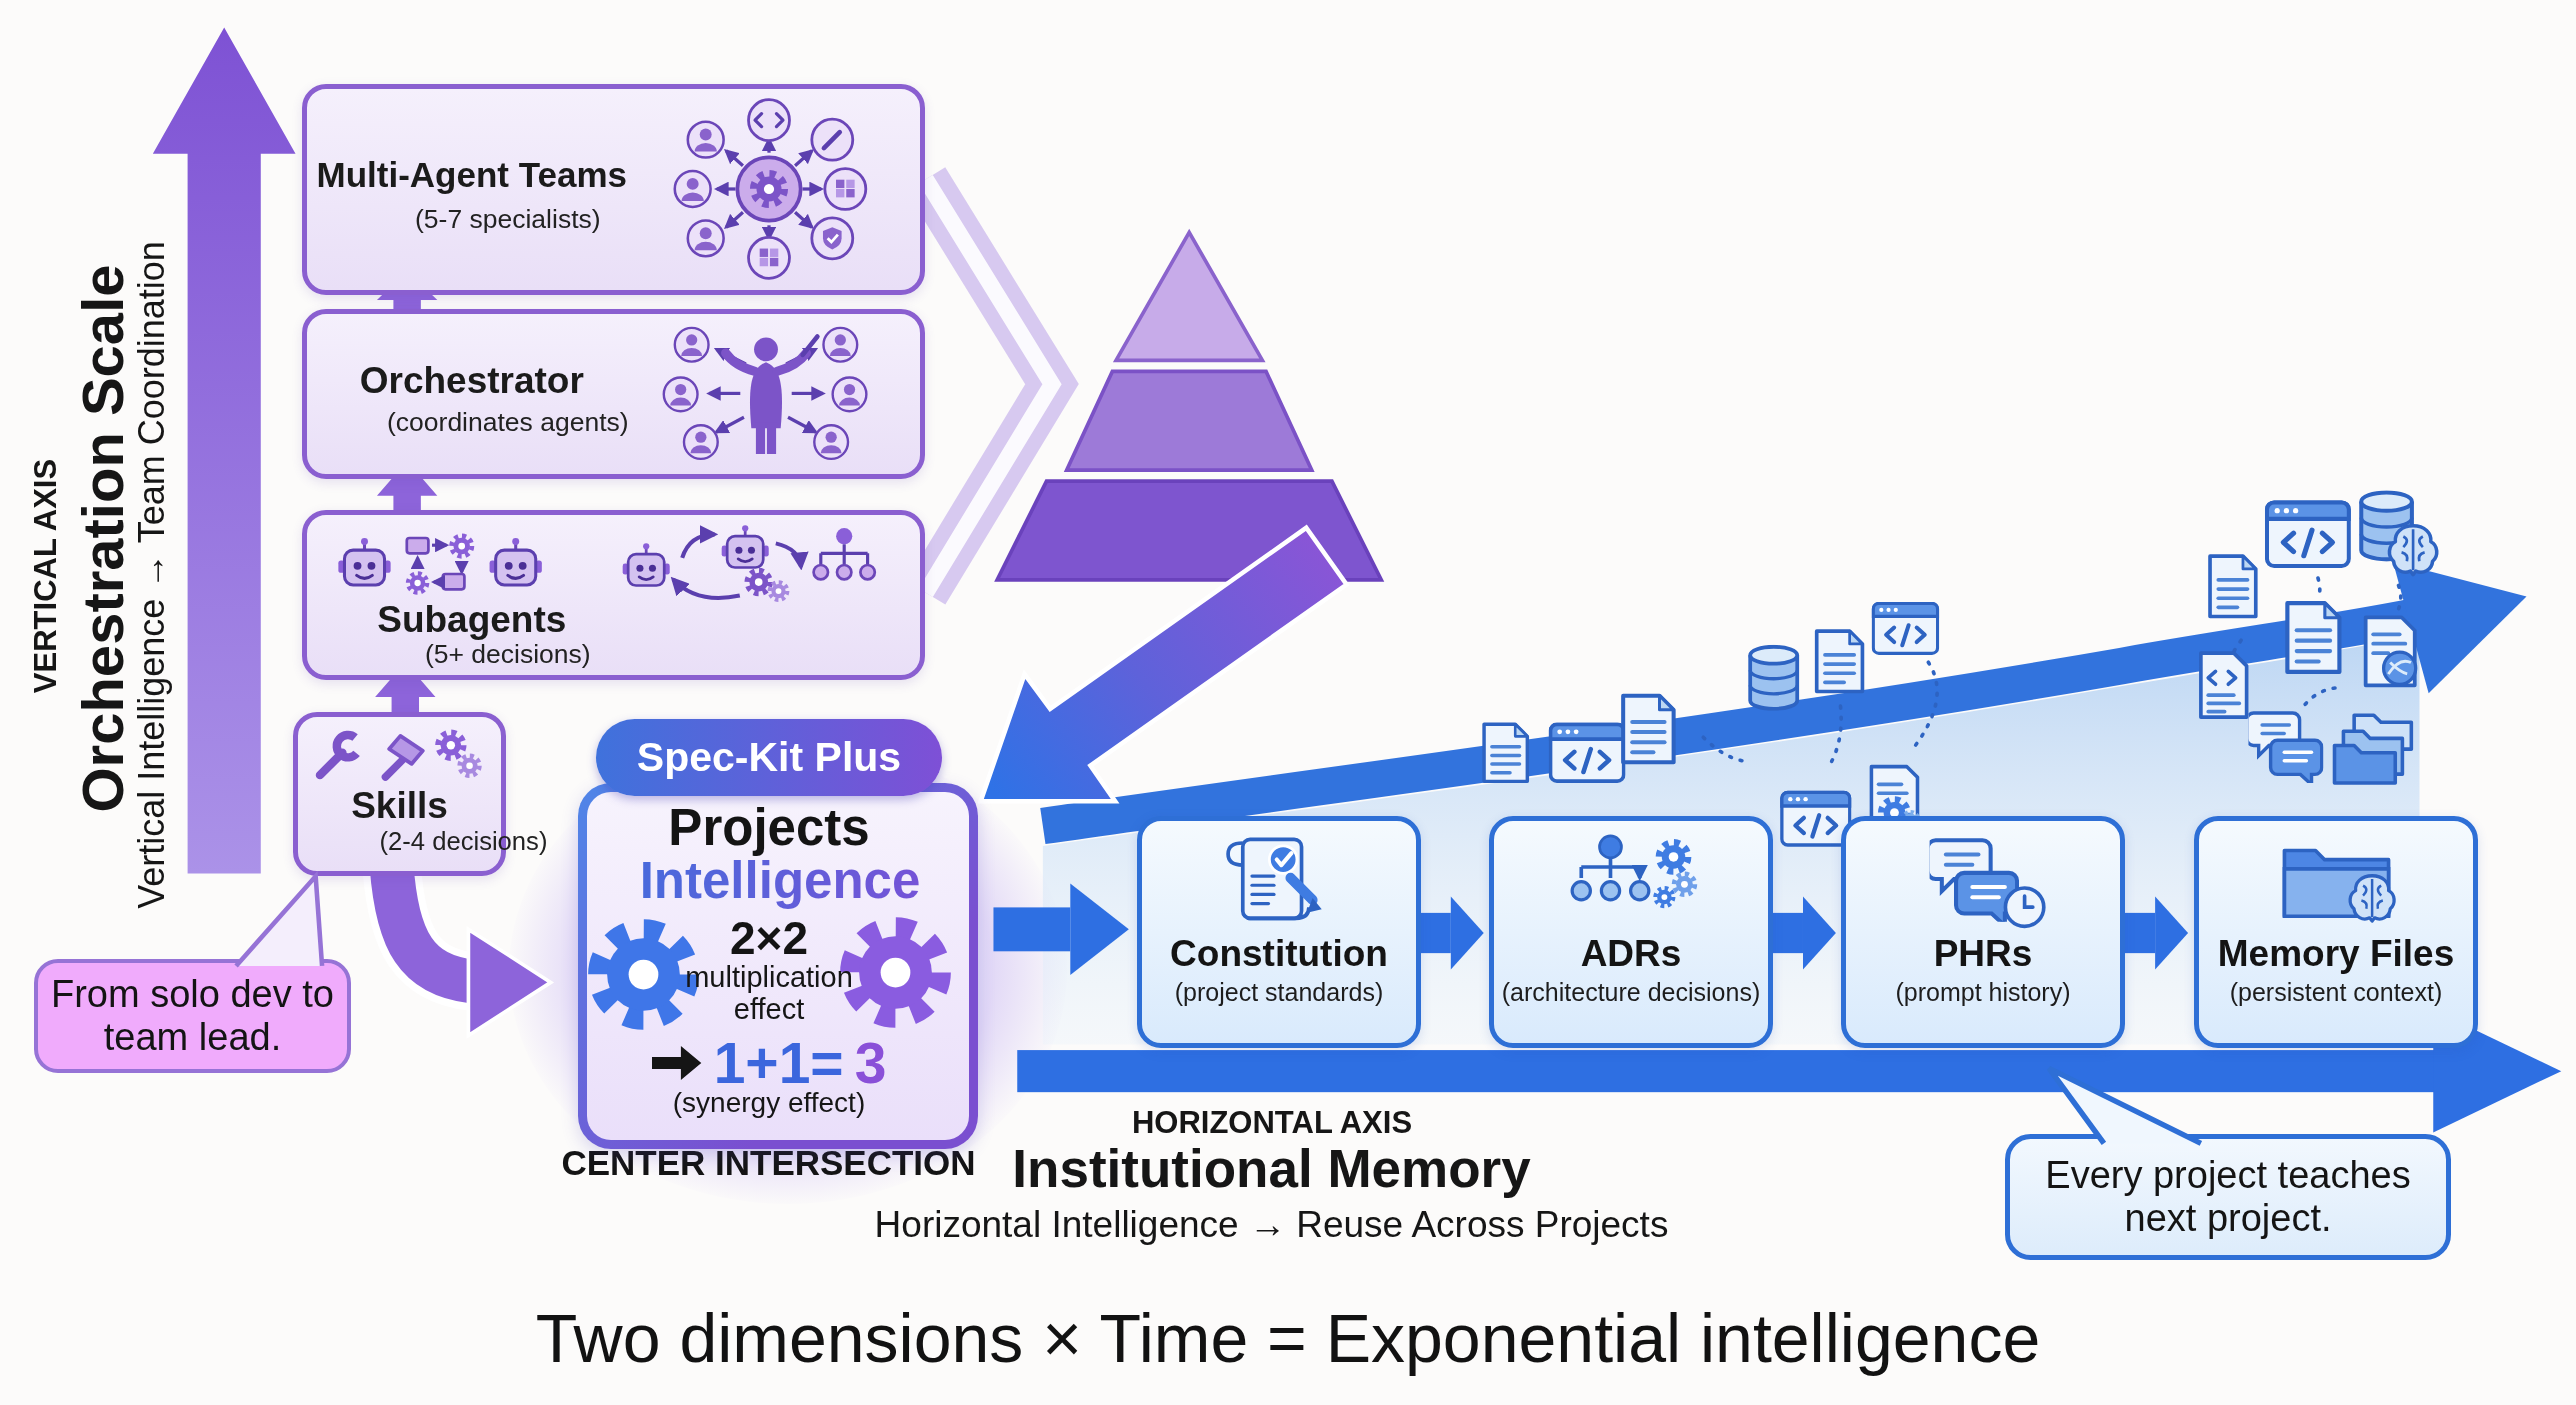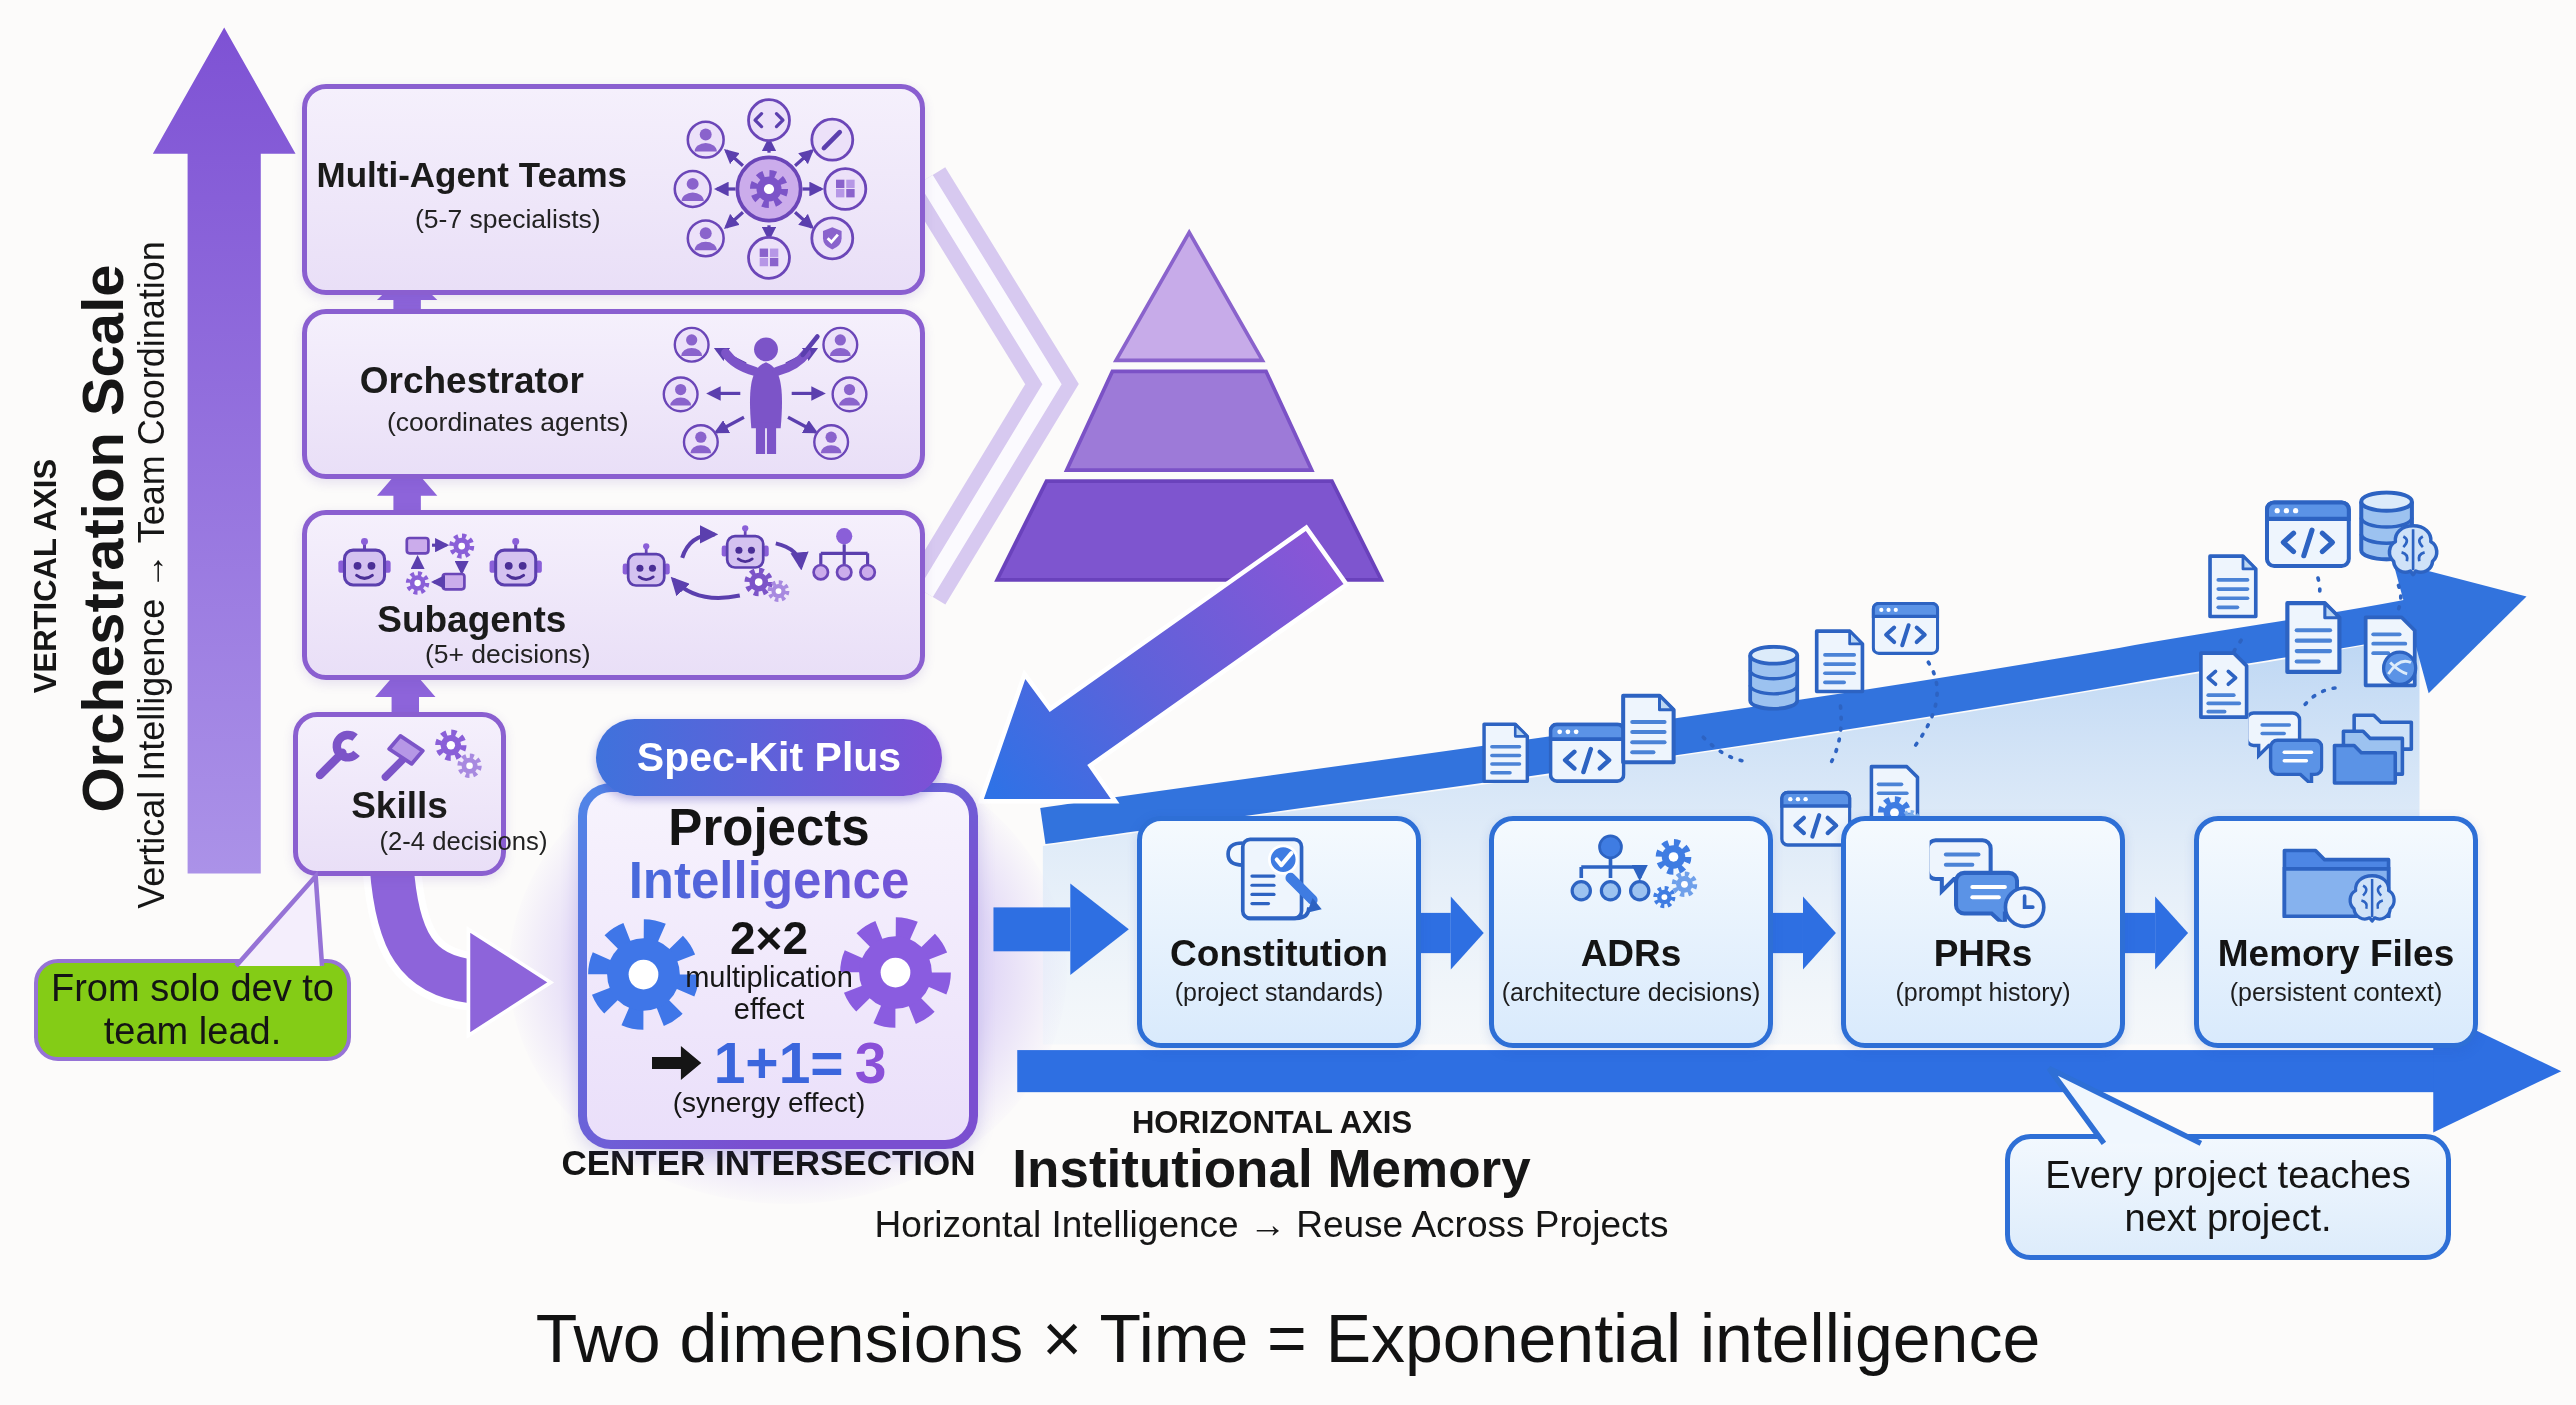--- a/index.html
+++ b/index.html
@@ -23,36 +23,36 @@
   
   #compound-box{left:578px;top:783px;width:382px;height:348px;border-radius:33px;
      background:linear-gradient(180deg,#f7f3fd, #eadffa) padding-box,
                 linear-gradient(135deg,#4f86e8 0%,#7a4fd0 70%) border-box;
      border:9.1px solid transparent;box-shadow:0 5.5px 16.5px rgba(80,70,190,.2);z-index:3;}
   #pill{left:596px;top:719px;width:346px;height:77px;border-radius:40px;z-index:4;
         background:linear-gradient(90deg,#3f72dc,#7e50d6);
         color:#fff;font-weight:bold;font-size:41px;line-height:77px;text-align:center;
         box-shadow:0 3.7px 9.1px rgba(70,60,180,.35);}
   .cline{left:578px;width:382px;text-align:center;font-weight:bold;font-size:51px;z-index:4;}
-  #grad-word{background:linear-gradient(90deg,#3f6fdd,#7d4fd6);-webkit-background-clip:text;background-clip:text;color:transparent;}
+  #grad-word{background:linear-gradient(90deg,#3f6fdd,#7d4fd6);-webkit-background-clip:text;background-clip:text;color:transparent;padding-left:11px;}
   .multt{left:651px;width:236px;text-align:center;z-index:4;}
   .eqrow{left:578px;top:1030px;width:382px;display:flex;align-items:center;justify-content:center;gap:11px;z-index:4;}
   .eqrow .b{font-size:57px;font-weight:bold;color:#3b66dd;}
   .eqrow .p{font-size:57px;font-weight:bold;color:#8a50d8;}
   
   .fbox{position:absolute;top:816px;width:274px;height:222px;border:5.5px solid #2e6fd6;border-radius:24px;
         background:linear-gradient(180deg,#f5fafe 0%,#d9eafc 100%);
         box-shadow:0 3.7px 11px rgba(40,80,180,.15);z-index:3;}
   .ft{position:absolute;left:0;width:100%;top:112px;text-align:center;font-weight:bold;font-size:37px;color:#141414;white-space:nowrap;}
   .fs{position:absolute;left:0;width:100%;top:157px;text-align:center;font-size:25px;color:#1d1d1d;white-space:nowrap;}
   .ficon{position:absolute;left:69px;top:11px;}
   
   .bubble{position:absolute;z-index:3;text-align:center;}
-  #bubble-left{left:34px;top:959px;width:317px;height:102px;border:4.6px solid #9673d6;border-radius:24px;
-        background:#84cc16;font-size:38px;color:#141414;display:flex;align-items:center;justify-content:center;padding:0 12.8px;box-sizing:border-box;}
+  #bubble-left{left:34px;top:959px;width:317px;height:114px;border:4.6px solid #9673d6;border-radius:24px;
+        background:#f0abfc;font-size:38px;color:#141414;display:flex;align-items:center;justify-content:center;padding:0 12.8px;box-sizing:border-box;}
   #bubble-right{left:2005px;top:1134px;width:446px;height:126px;border:5.5px solid #2e6fd6;border-radius:25.6px;
         background:linear-gradient(180deg,#f2f8fe,#ddecfb);font-size:38px;color:#141414;display:flex;align-items:center;justify-content:center;padding:0 18.3px;box-sizing:border-box;}
   svg{display:block;}
   #bg{position:absolute;left:0;top:0;z-index:1;}
   #fg{position:absolute;left:0;top:0;z-index:5;}
   #glow{position:absolute;left:509px;top:737px;width:558px;height:467px;z-index:0;border-radius:50%;
         background:radial-gradient(ellipse at center, rgba(118,165,250,.42) 0%, rgba(168,140,240,.30) 52%, rgba(200,180,250,0) 72%);}
   .z2{z-index:2;} .z4{z-index:4;}
 </style>
 </head>

